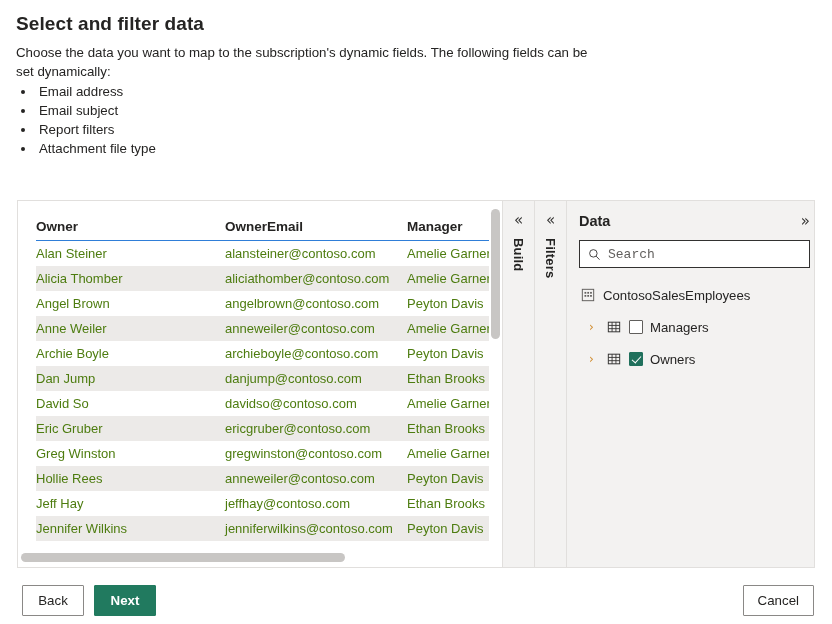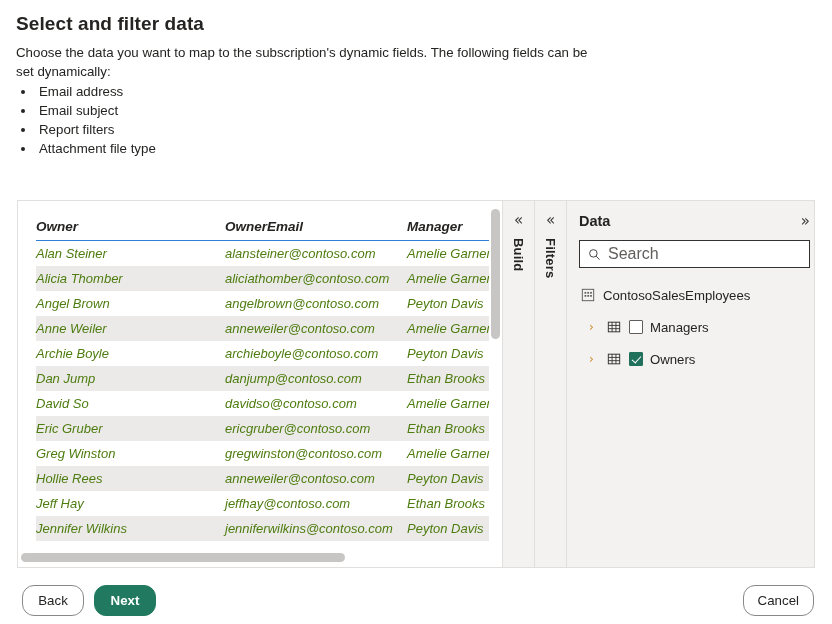--- a/index.html
+++ b/index.html
@@ -63,21 +63,20 @@
     width: 484px;
     background: #ffffff;
     box-sizing: border-box;
     overflow: hidden;
     flex: 0 0 auto;
   }
   .table-scroll {
     position: absolute;
     left: 0; top: 0; right: 0; bottom: 0;
     overflow: hidden;
-    font-style: italic;
   }
   table.grid {
     border-collapse: collapse;
     width: 458px;
     margin-left: 18px;
     margin-top: 14px;
     table-layout: fixed;
   }
   table.grid th {
     font-size: 13.5px;
@@ -203,22 +202,22 @@
     border: 1px solid #323130;
     background: #ffffff;
     box-sizing: border-box;
     padding: 0 8px;
     margin-bottom: 16px;
   }
   .search-box svg { flex: 0 0 auto; margin-right: 7px; }
   .search-box input {
     border: none;
     outline: none;
-    font-size: 16px;
-    font-family: Liberation Sans, sans-serif;
+    font-size: 13px;
+    font-family: Liberation Mono, monospace;
     color: #0f172a;
     background: transparent;
     width: 100%;
     padding: 0;
   }
   .search-box input::placeholder { color: #605e5c; }
 
   .tree-row {
     display: flex;
     align-items: center;
@@ -269,21 +268,21 @@
     top: 578px;
     width: 832px;
     height: 46px;
   }
   .btn {
     font-family: "Liberation Sans", sans-serif;
     font-size: 13.3px;
     height: 31px;
     min-width: 62px;
     padding: 0 14px;
-    border-radius: 12px;
+    border-radius: 1px;
     box-sizing: border-box;
     cursor: pointer;
   }
   .btn-secondary {
     background: #ffffff;
     border: 1px solid #8a8886;
     color: #252423;
   }
   .btn-primary {
     background: #217a5f;

